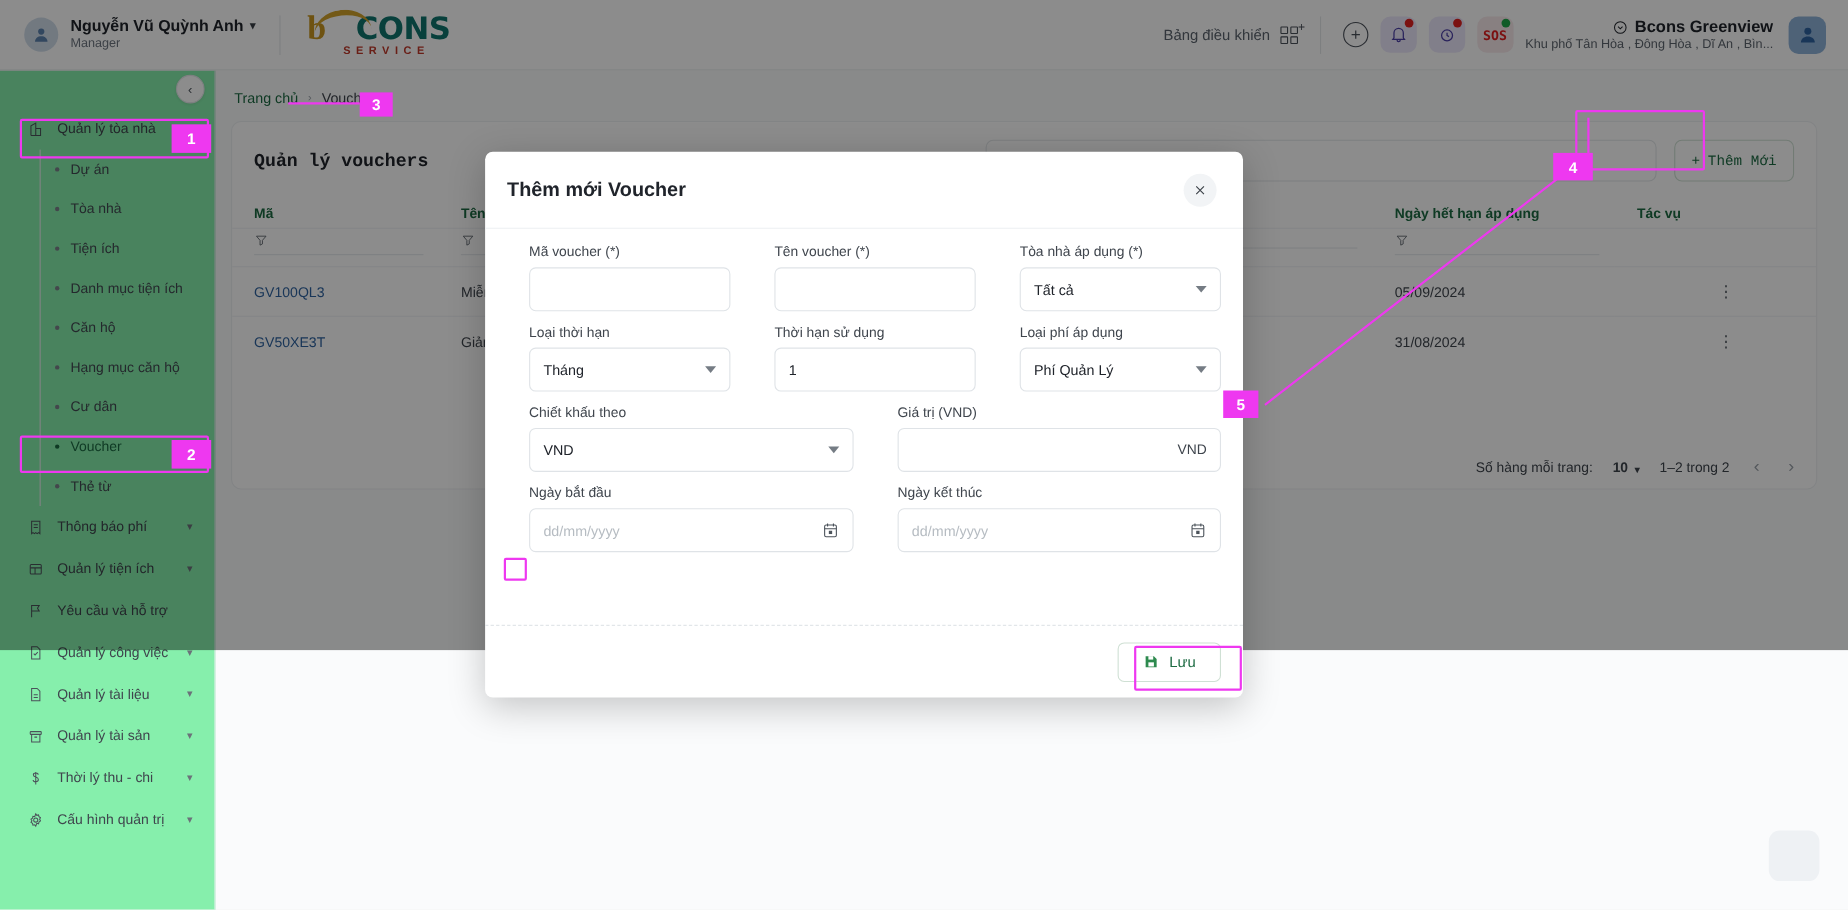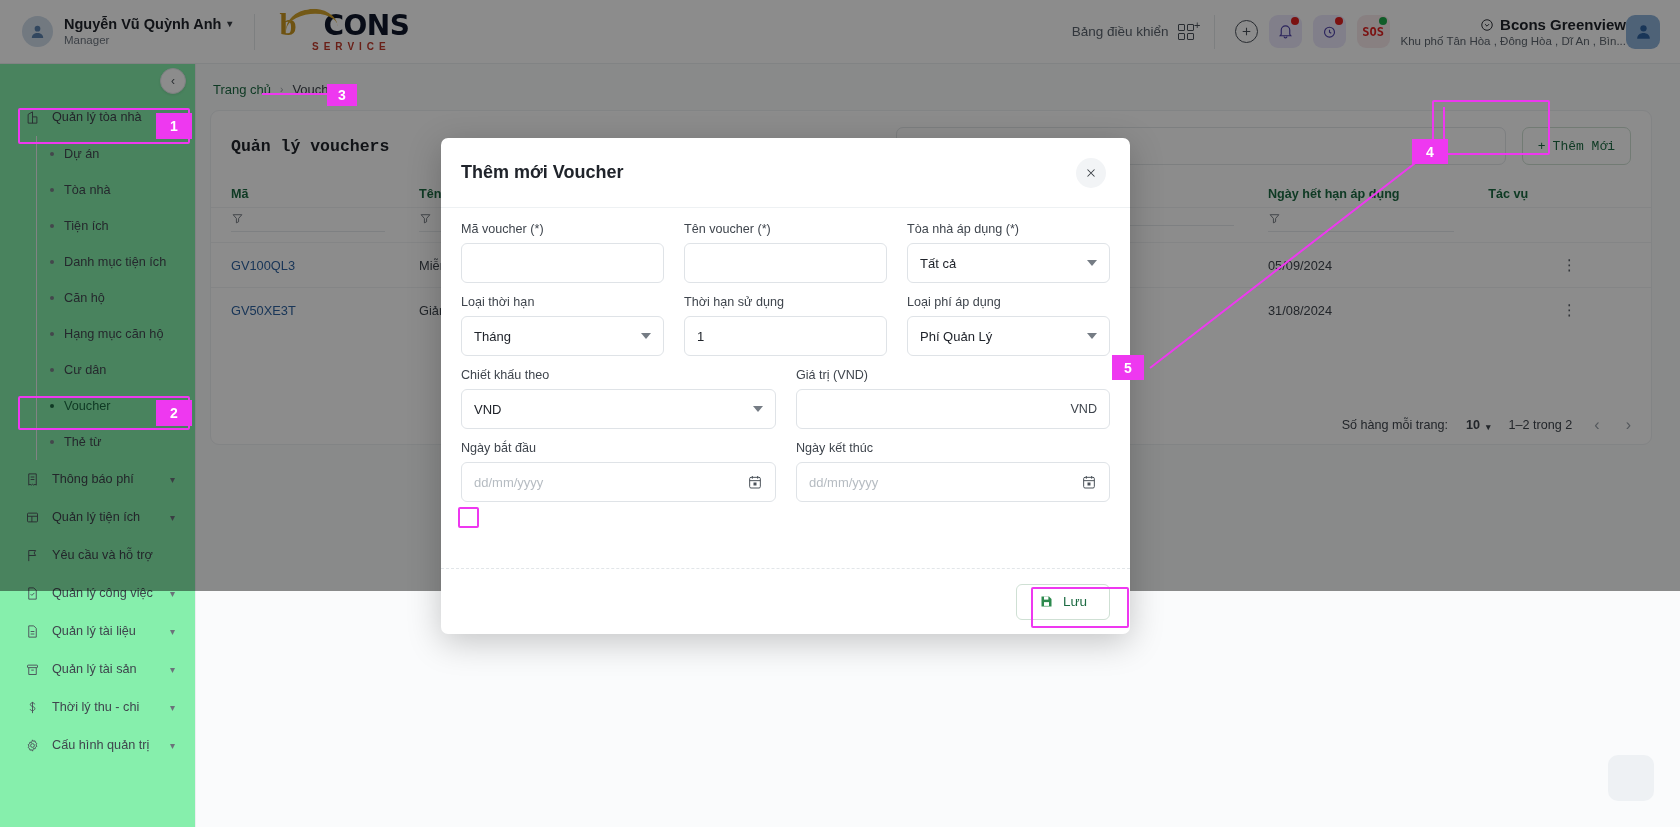--- a/index.html
+++ b/index.html
@@ -40,21 +40,21 @@
   .logo-b {
     font-size:31px; font-weight:700; color:#c8961f; line-height:28px;
     font-family:"Liberation Serif", serif; letter-spacing:-2px;
   }
   .logo-swoosh {
     position:absolute; left:6px; top:-2px; width:52px; height:22px;
     border-top:5px solid #d2a22a; border-radius:50%/90% 90% 0 0;
     transform: rotate(-6deg);
   }
   .logo-cons {
-    font-size:28px; font-weight:800; color:#0f172a; letter-spacing:-0.5px;
+    font-size:28px; font-weight:800; color:#0f766e; letter-spacing:-0.5px;
     font-family:"DejaVu Sans", sans-serif; line-height:26px;
   }
   .logo-service {
     font-size:10px; letter-spacing:5px; color:#c0392b; font-weight:700;
     text-align:right; margin-top:0; margin-left:14px;
   }
 
   .hdr-spacer { flex:1; }
 
   .dashboard-link { display:flex; align-items:center; gap:9px; color:#5b636d; font-size:13.5px; }
@@ -69,21 +69,21 @@
     align-items:center; justify-content:center; position:relative; margin-right:11px;
   }
   .icon-btn.plain { border:1.4px solid #4a5059; border-radius:50%; width:23px; height:23px; }
   .icon-btn.lilac { background:#ebe7fb; }
   .icon-btn.pinkish { background:#f7e9ec; }
   .badge-dot {
     position:absolute; top:2px; right:3px; width:8px; height:8px; border-radius:50%;
   }
   .sos-text { color:#e02020; font-weight:800; font-size:12px; font-family:"DejaVu Sans Mono", monospace; }
 
-  .site-block { text-align:left; }
+  .site-block { text-align:left; margin-right:14px; }
   .site-name { font-size:15px; font-weight:700; color:#20242b; display:flex; align-items:center; justify-content:flex-end; gap:6px; }
   .site-addr { font-size:11.5px; color:#5d656e; margin-top:2px; }
   .site-avatar {
     width:34px; height:34px; border-radius:9px; background:#8fb3d9;
     display:flex; align-items:center; justify-content:center; margin-right:20px;
   }
   .site-avatar svg { width:19px; height:19px; fill:#2f63a0; }
 
   
   .sidebar {
@@ -190,21 +190,21 @@
     align-items:center; justify-content:flex-end; padding:0 20px;
   }
   .btn-save {
     height:36px; padding:0 22px; border:1px solid #cfe0d4; border-radius:6px;
     background:#fff; display:flex; align-items:center; gap:9px;
     color:#1d6b43; font-size:13.5px;
   }
   .btn-save svg { width:15px; height:15px; fill:#2d8a4e; }
 
   .frow { display:flex; gap:20px; margin-bottom:12px; }
-  .fgroup { display:flex; flex-direction:column; }
+  .fgroup { display:flex; flex-direction:column;margin-left:20px; }
   .flabel { font-size:12.6px; color:#3f454d; margin-bottom:7px; }
   .fctl {
     height:40px; border:1px solid #dfe3e7; border-radius:6px;
     display:flex; align-items:center; padding:0 12px; font-size:13px; color:#20242b;
     background:#fff;
   }
   .fctl.sel { justify-content:space-between; }
   .fctl .caret-dn {
     width:0; height:0; border-left:5px solid transparent; border-right:5px solid transparent;
     border-top:6px solid #757c84;

